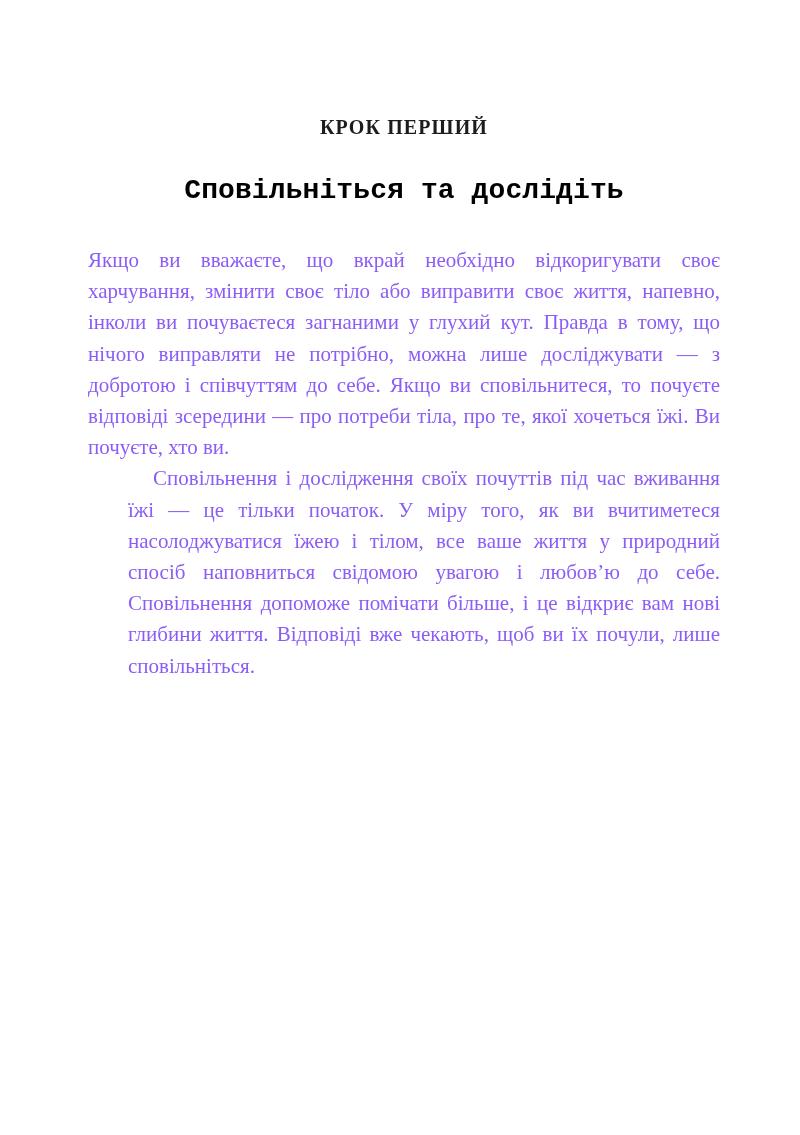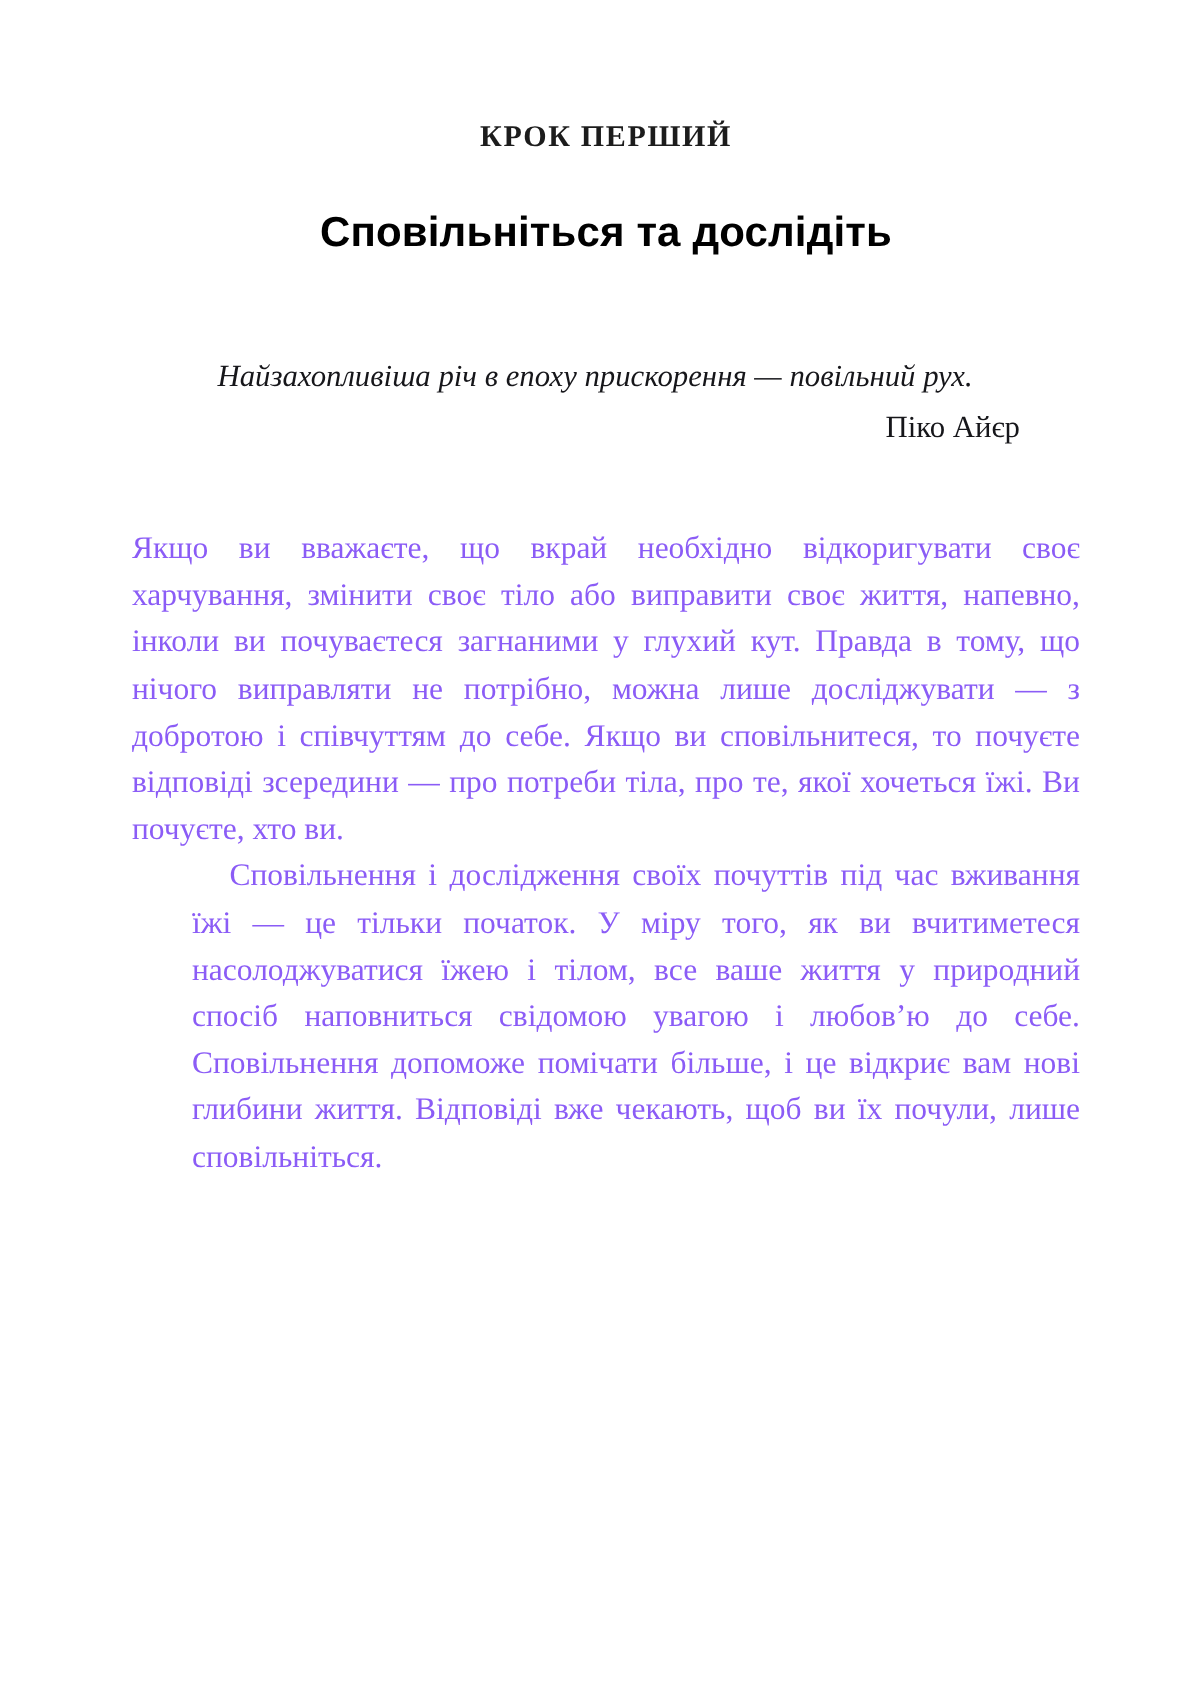--- a/index.html
+++ b/index.html
@@ -29,37 +29,37 @@
   .content {
     position: absolute;
     left: 88px;
     top: 0;
     width: 632px;
   }
 
   
   .eyebrow {
     margin: 0;
-    padding-top: 78px;
+    padding-top: 114px;
     text-align: center;
     font-family: "Liberation Serif", "DejaVu Serif", serif;
     font-weight: bold;
     font-size: 20px;
     line-height: 26px;
     letter-spacing: 1.1px;
     color: #1c1c1c;
     text-transform: uppercase;
   }
 
   
   .chapter-title {
     margin: 0;
     padding-top: 32px;
     text-align: center;
-    font-family: Liberation Sans, sans-serif;
+    font-family: Liberation Mono, monospace;
     font-weight: bold;
     font-size: 28px;
     line-height: 38px;
     letter-spacing: 0.1px;
     color: #000000;
   }
   .chapter-title .tline {
     display: block;
   }
 
@@ -125,24 +125,20 @@
 <div class="page">
 
   <div class="content">
 
     <div class="eyebrow">КРОК ПЕРШИЙ</div>
 
     <h1 class="chapter-title">
       <span class="tline">Сповільніться та дослідіть</span>
     </h1>
 
-    <blockquote class="epigraph">
-      <p class="epigraph-quote">Найзахопливіша річ в епоху прискорення — повільний рух.</p>
-      <p class="epigraph-attribution">Піко Айєр</p>
-    </blockquote>
 
     <div class="body-copy">
       <p>Якщо ви вважаєте, що вкрай необхідно відкоригувати своє харчування, змінити своє тіло або виправити своє життя, напевно, інколи ви почуваєтеся загнаними у глухий кут. Правда в тому, що нічого виправляти не потрібно, можна лише досліджувати — з добротою і співчуттям до себе. Якщо ви сповільнитеся, то почуєте відповіді зсередини — про потреби тіла, про те, якої хочеться їжі. Ви почуєте, хто ви.</p>
       <p class="indent">Сповільнення і дослідження своїх почуттів під час вживання їжі — це тільки початок. У міру того, як ви вчитиметеся насолоджуватися їжею і тілом, все ваше життя у природний спосіб наповниться свідомою увагою і любов’ю до себе. Сповільнення допоможе помічати більше, і це відкриє вам нові глибини життя. Відповіді вже чекають, щоб ви їх почули, лише сповільніться.</p>
     </div>
 
   </div>
 
 
 </div>

